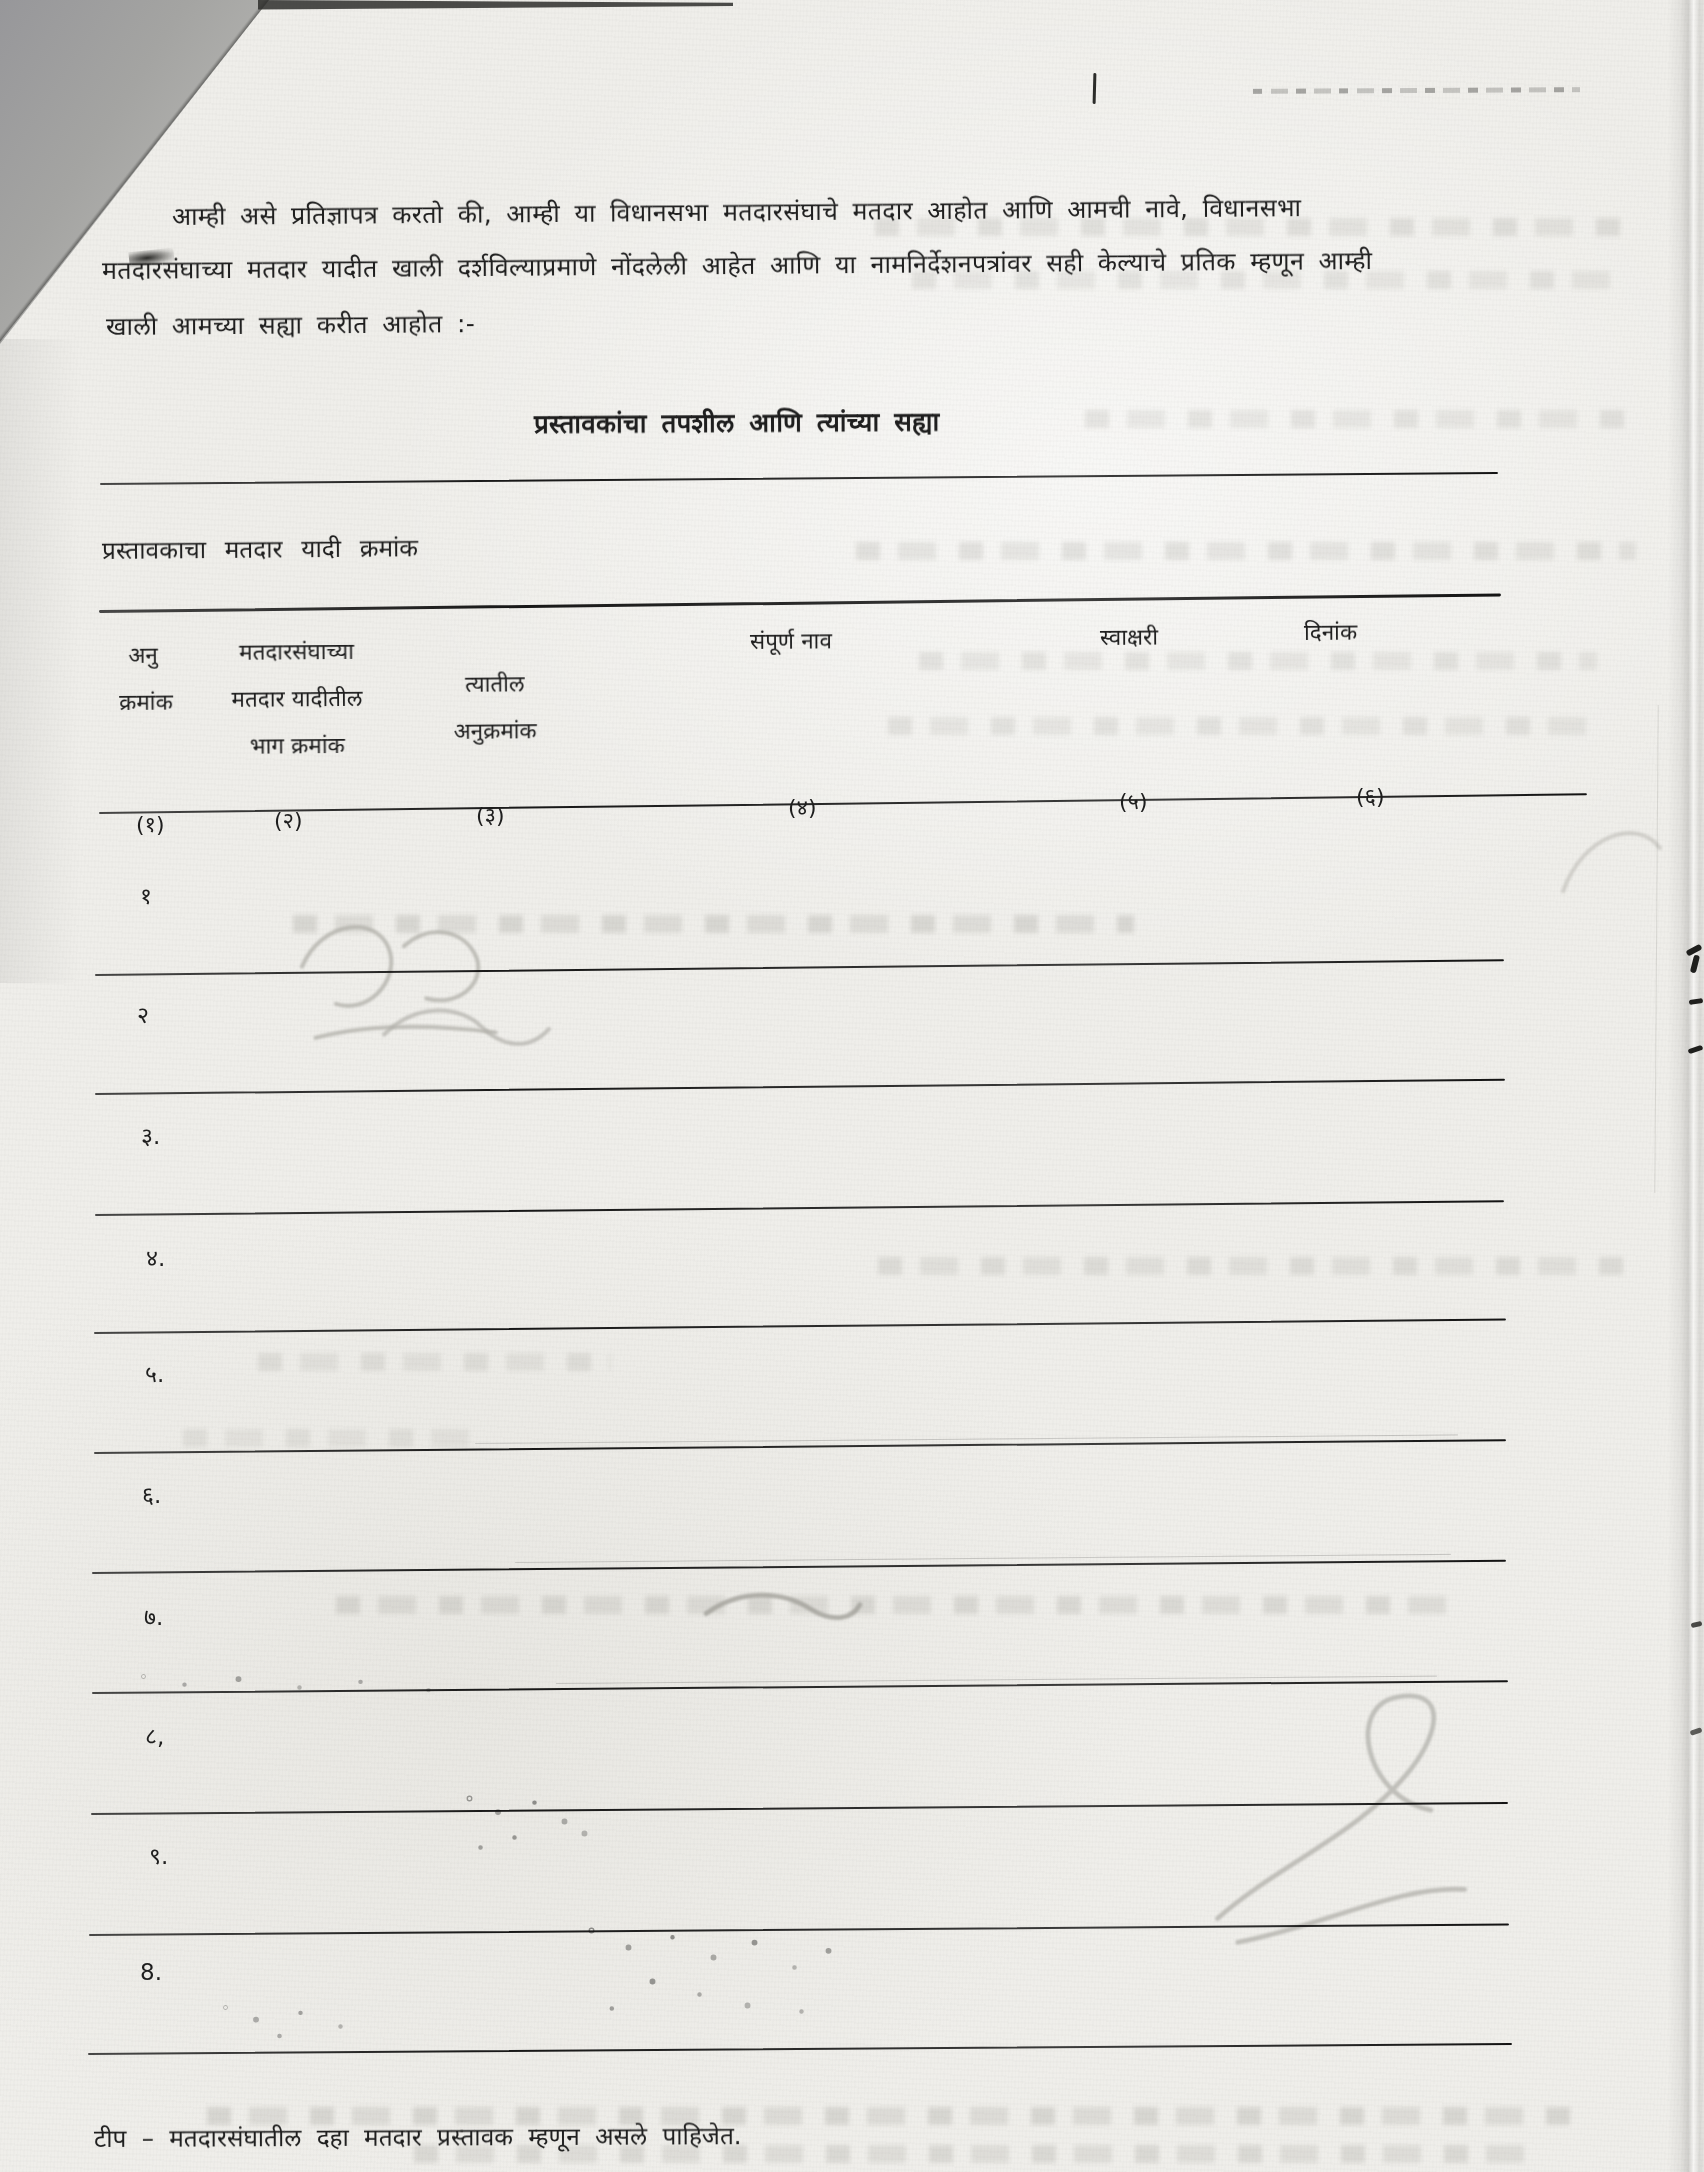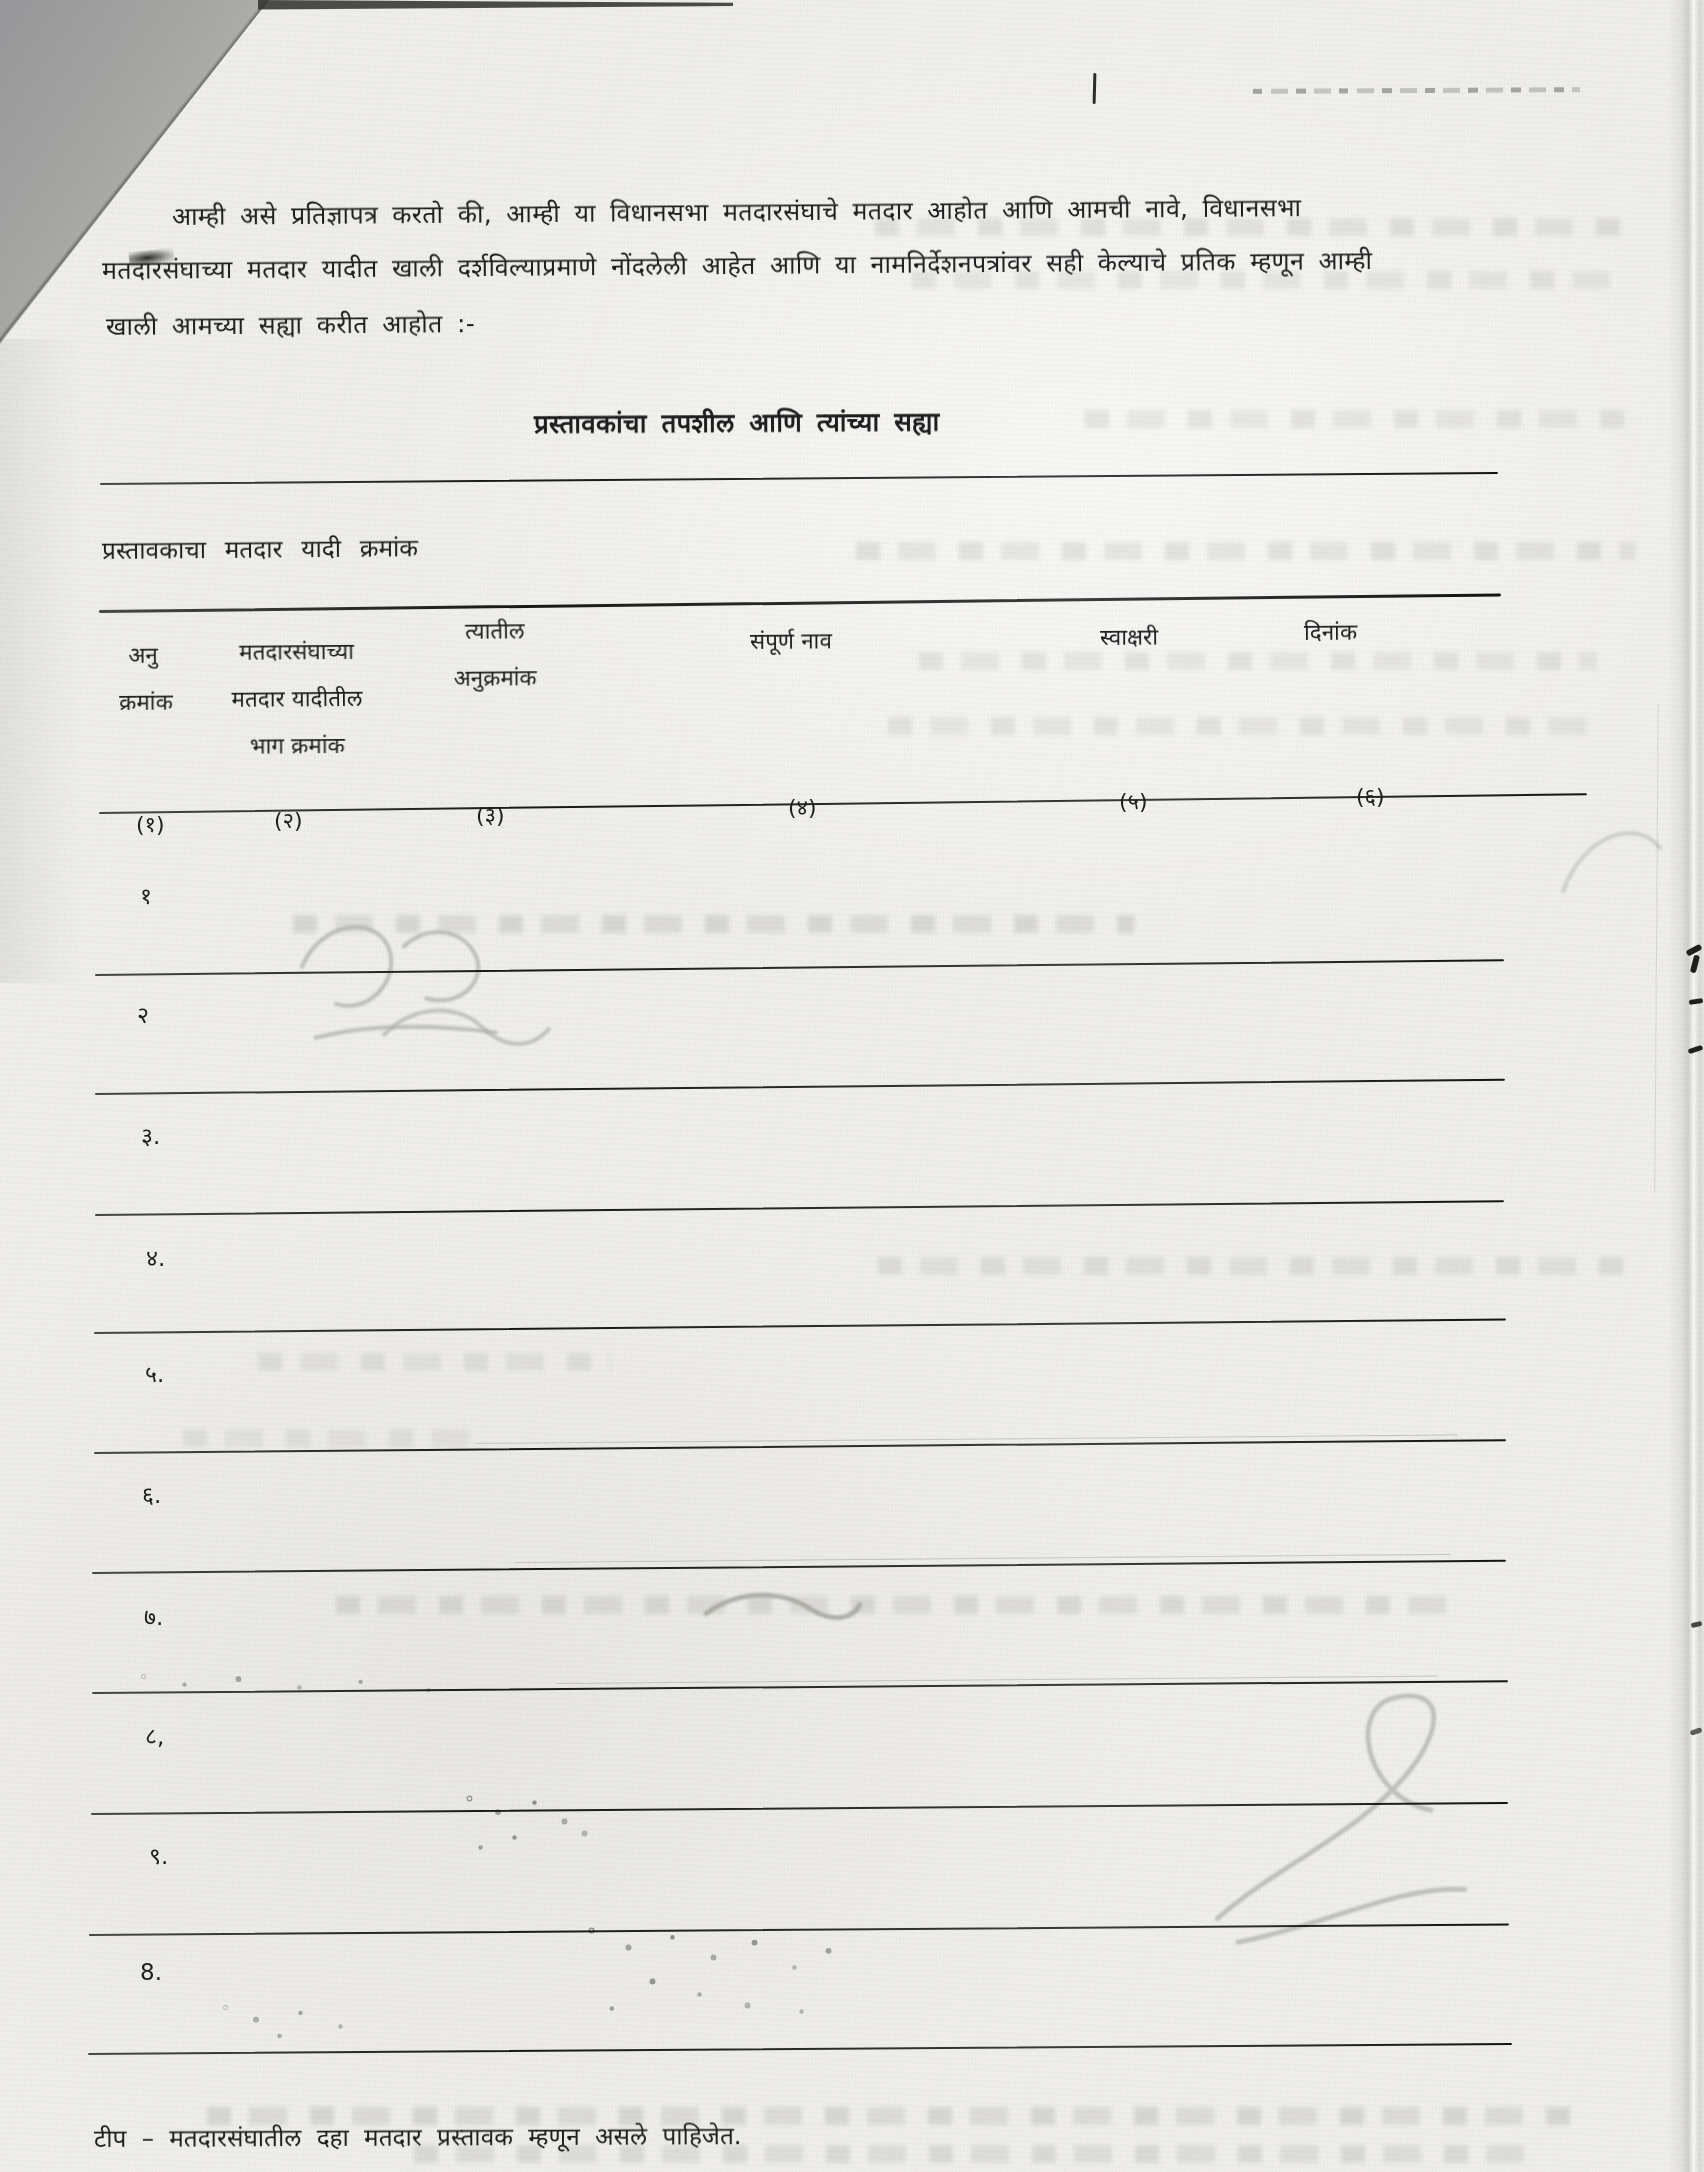--- a/index.html
+++ b/index.html
@@ -154,21 +154,21 @@
 
 <div class="dev colhead" style="left:119px;top:632px;width:88px">
   <span class="hl" style="padding-left:9.5px">अनु</span>
   <span class="hl">क्रमांक</span>
 </div>
 <div class="dev colhead center" style="left:212px;top:629px;width:170px">
   <span class="hl">मतदारसंघाच्या</span>
   <span class="hl">मतदार यादीतील</span>
   <span class="hl">भाग क्रमांक</span>
 </div>
-<div class="dev colhead center" style="left:439px;top:608px;width:112px">
+<div class="dev colhead center" style="left:439px;top:661px;width:112px">
   <span class="hl">त्यातील</span>
   <span class="hl">अनुक्रमांक</span>
 </div>
 <div class="dev colhead" style="left:750px;top:618px">संपूर्ण नाव</div>
 <div class="dev colhead" style="left:1100px;top:614px">स्वाक्षरी</div>
 <div class="dev colhead" style="left:1304px;top:609px">दिनांक</div>
 
 <div class="rule" style="left:99px;top:812px;width:1488px;transform:rotate(-.72deg)"></div>
 
 <div class="dev colnum" style="left:136px;top:808px">(१)</div>

